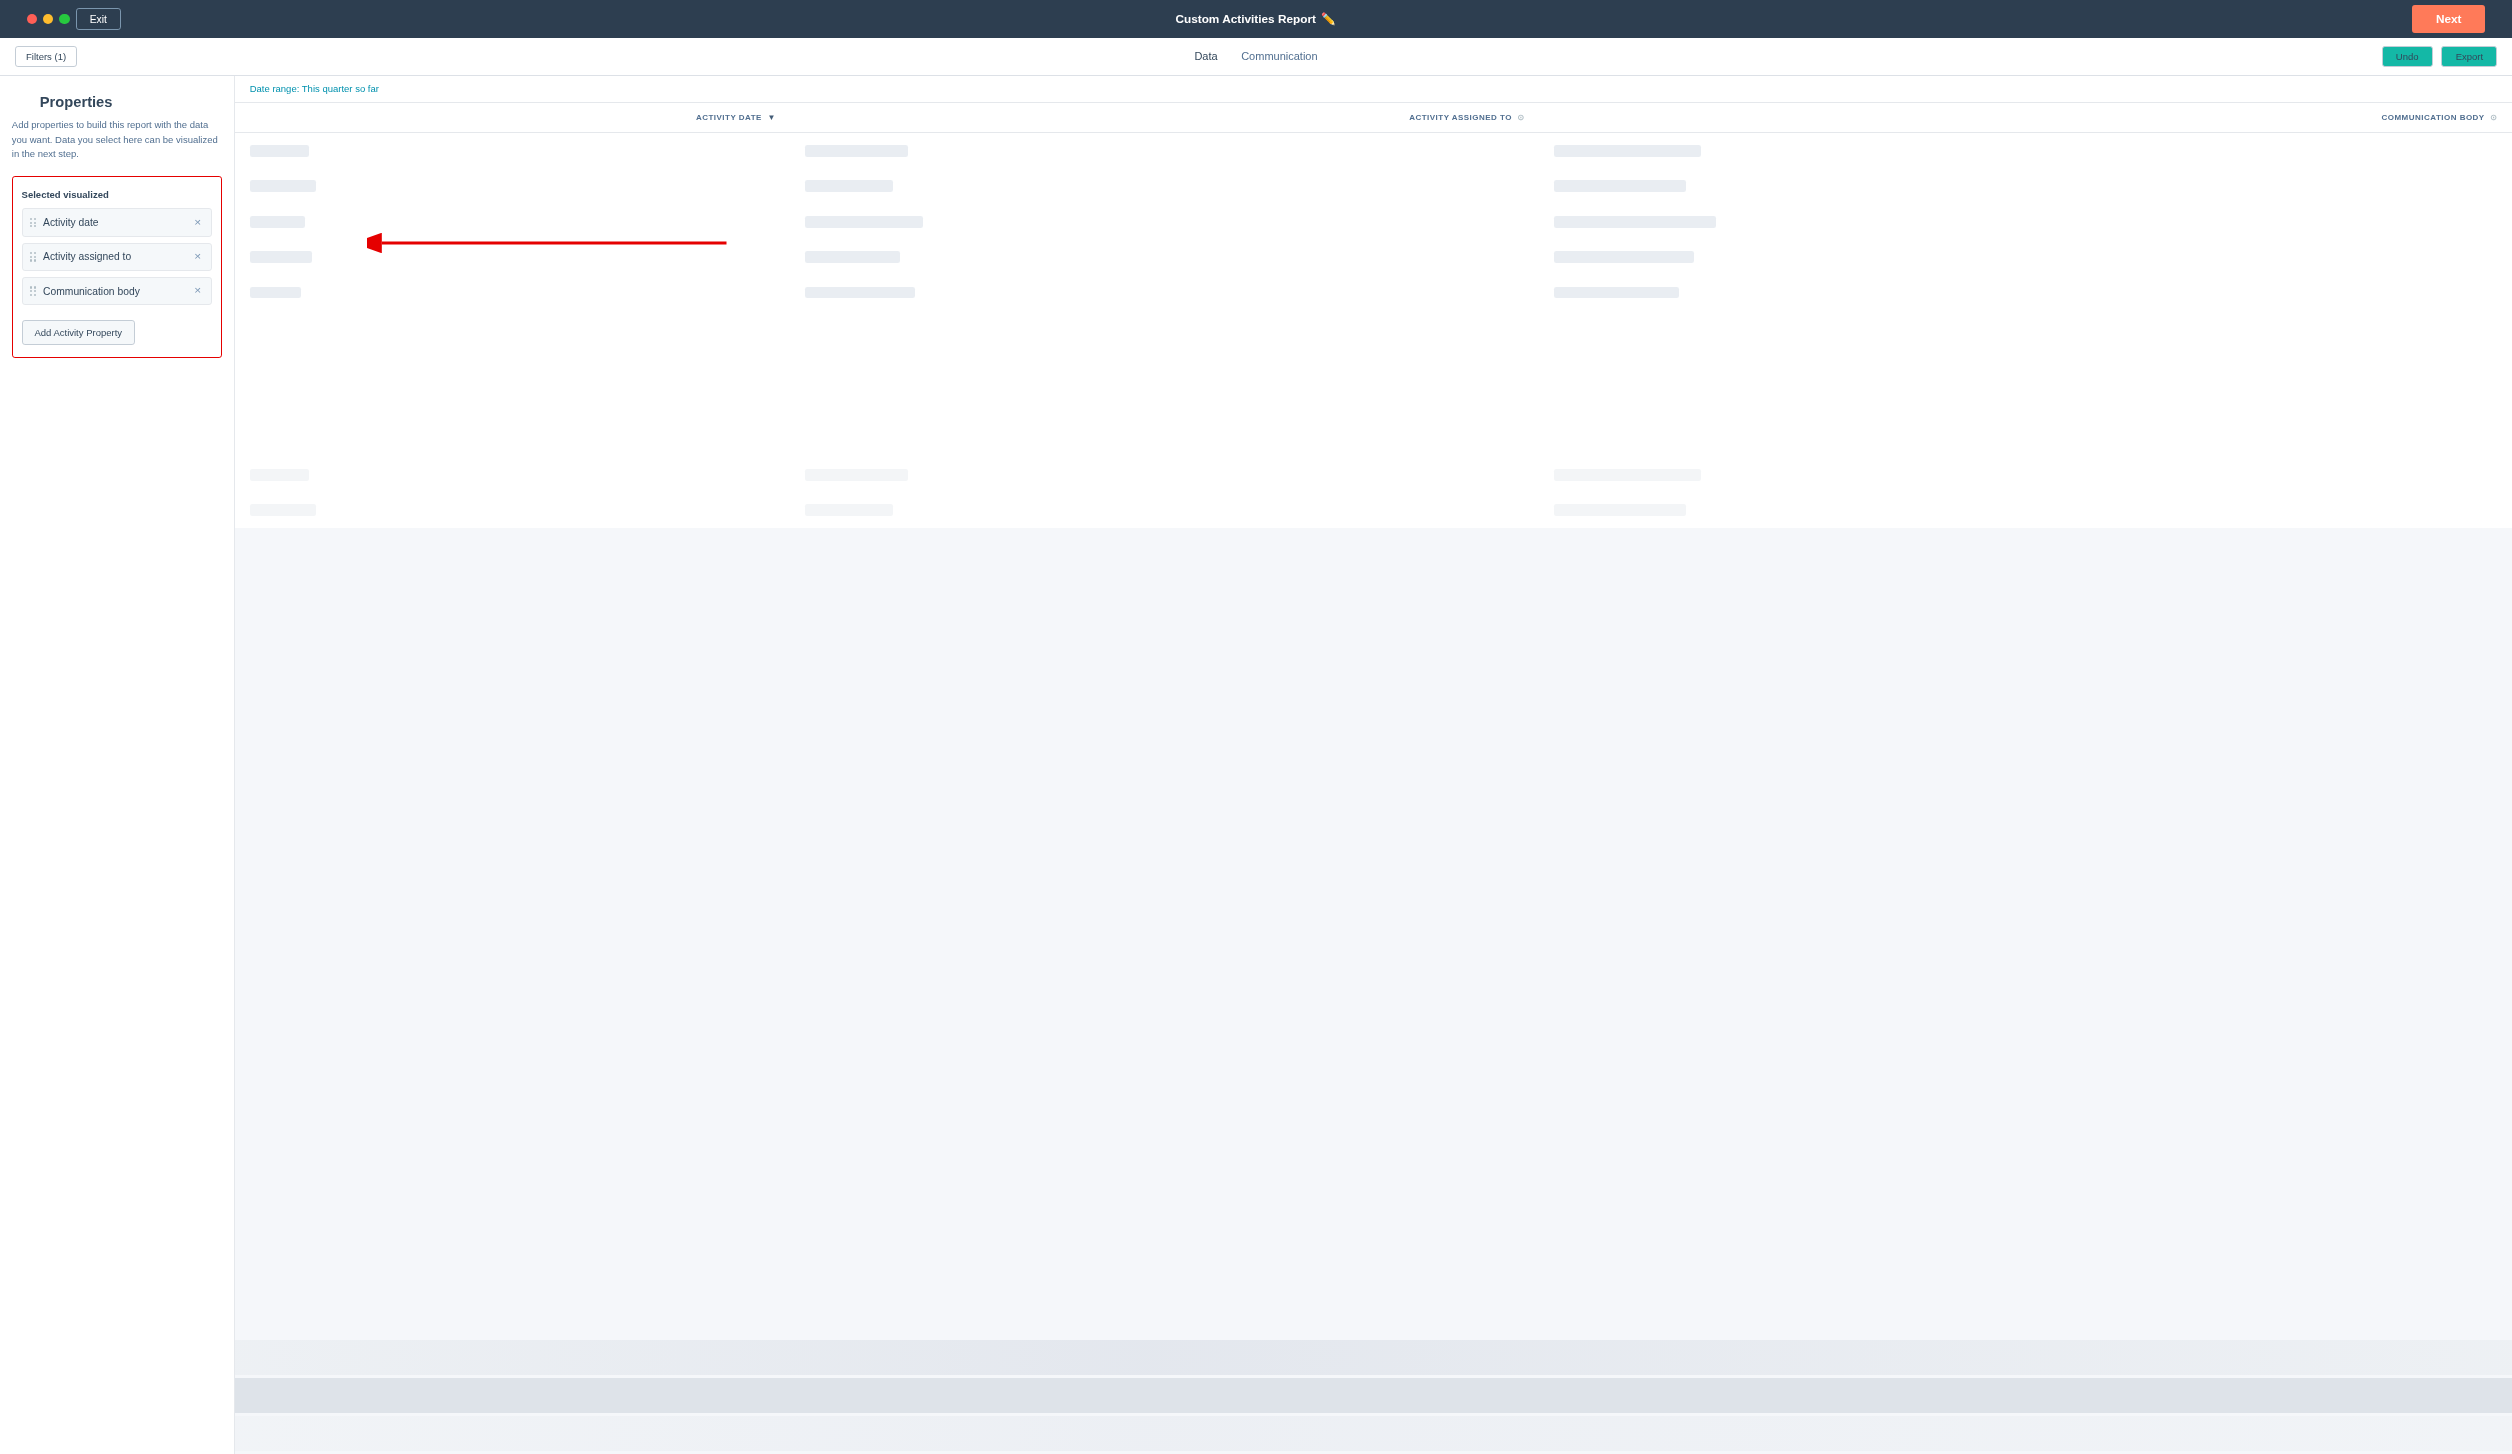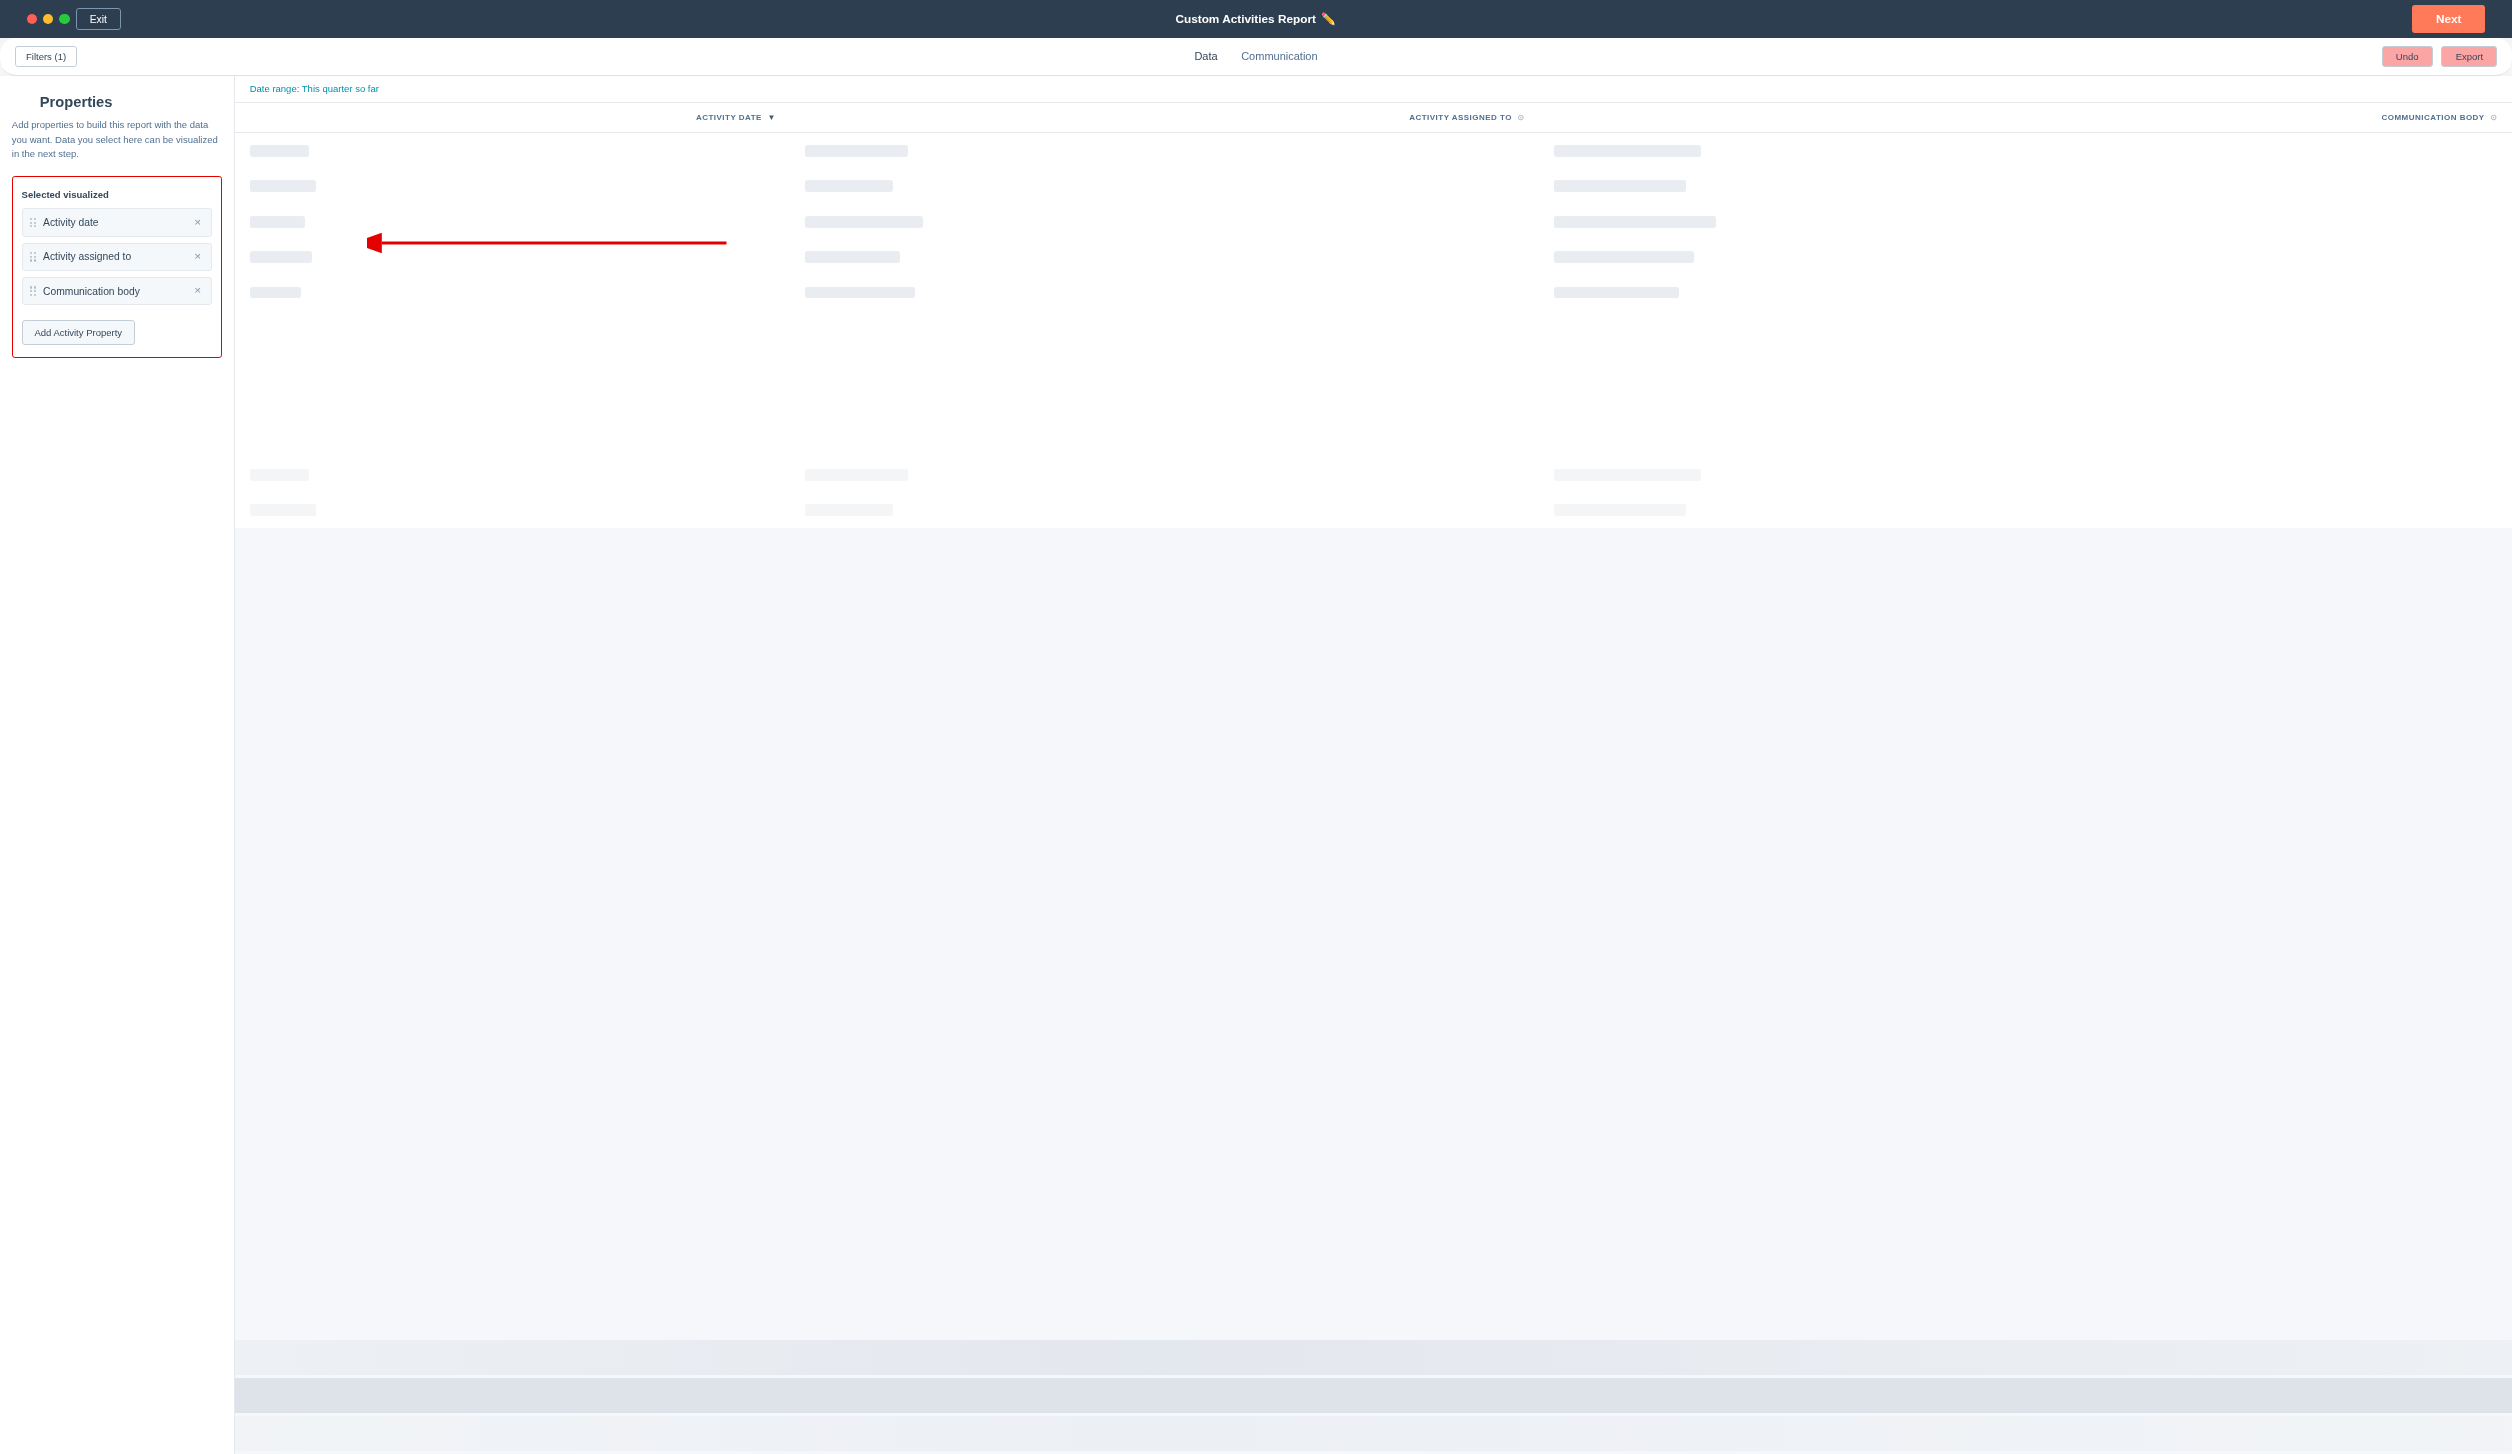--- a/index.html
+++ b/index.html
@@ -64,21 +64,20 @@
     
     .toolbar {
       background: #fff;
       border-bottom: 0.7px solid #dde1e7;
       height: 38px;
       display: flex;
       align-items: center;
       justify-content: space-between;
       padding: 0 14.7px;
       position: relative;
-      border-radius: 16px;
     }
     .filters-btn {
       background: #fff;
       border: 1.1px solid #c4cdd6;
       color: #33475b;
       padding: 4.4px 10.3px;
       border-radius: 2.9px;
       cursor: pointer;
       font-size: 9.5px;
     }
@@ -99,21 +98,21 @@
     }
     .tab.active {
       color: #33475b;
       border-bottom: 2.2px solid #425b76;
     }
     .toolbar-actions {
       display: flex;
       gap: 8.8px;
     }
     .undo-btn, .export-btn {
-      background: #fca5a5;
+      background: #14b8a6;
       border: 1.1px solid #c4cdd6;
       color: #33475b;
       padding: 4.4px 13.2px;
       border-radius: 2.9px;
       cursor: pointer;
       font-size: 9.5px;
     }
 
     
     .main {

